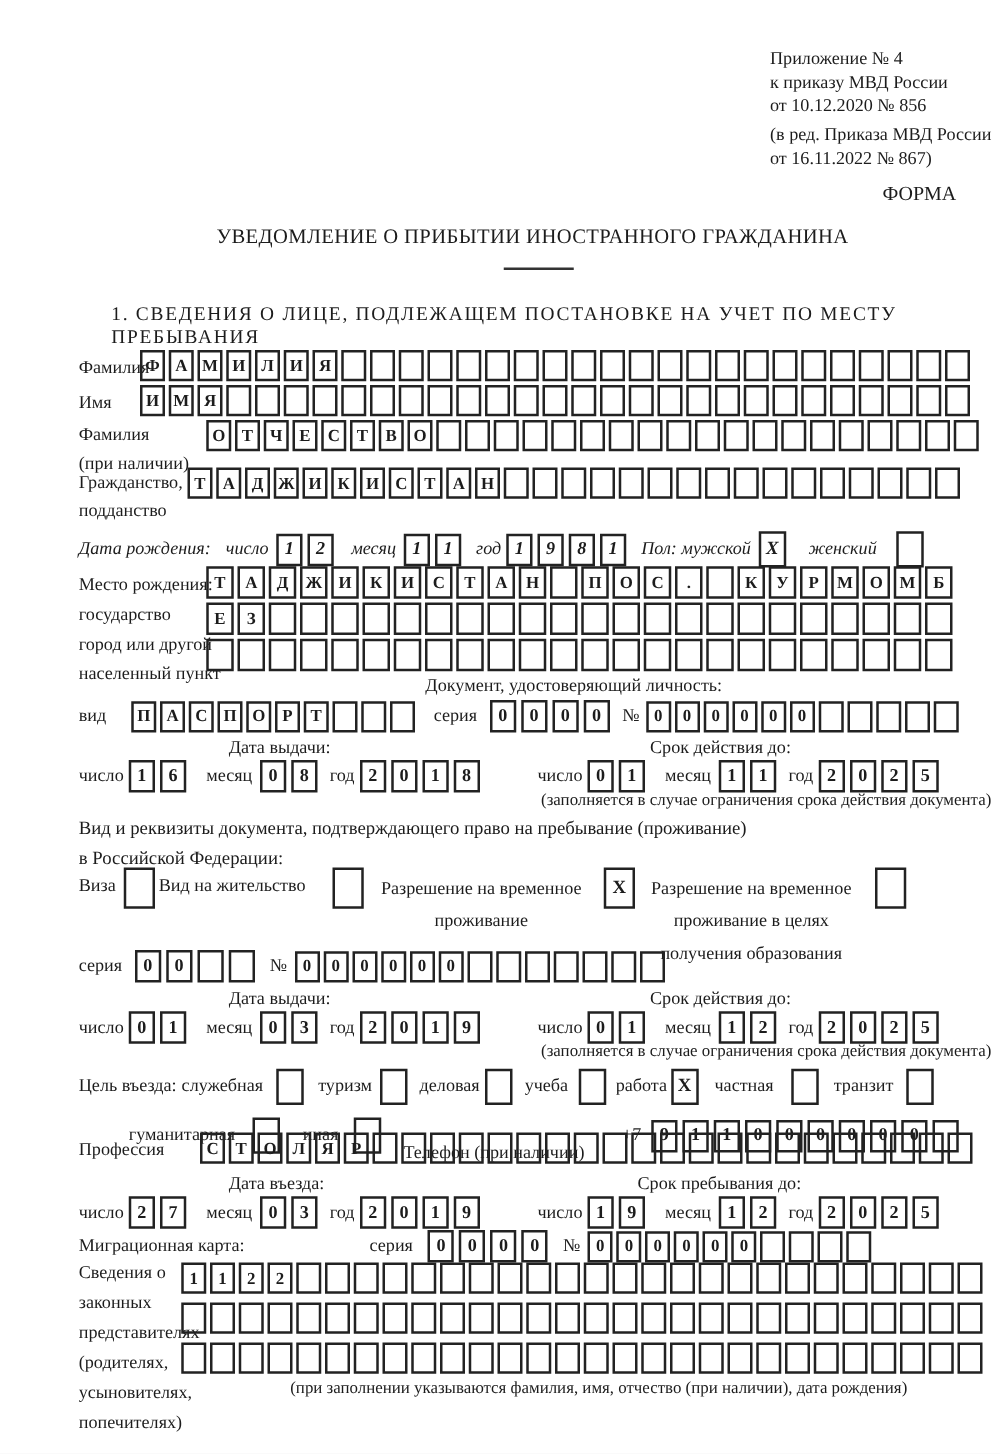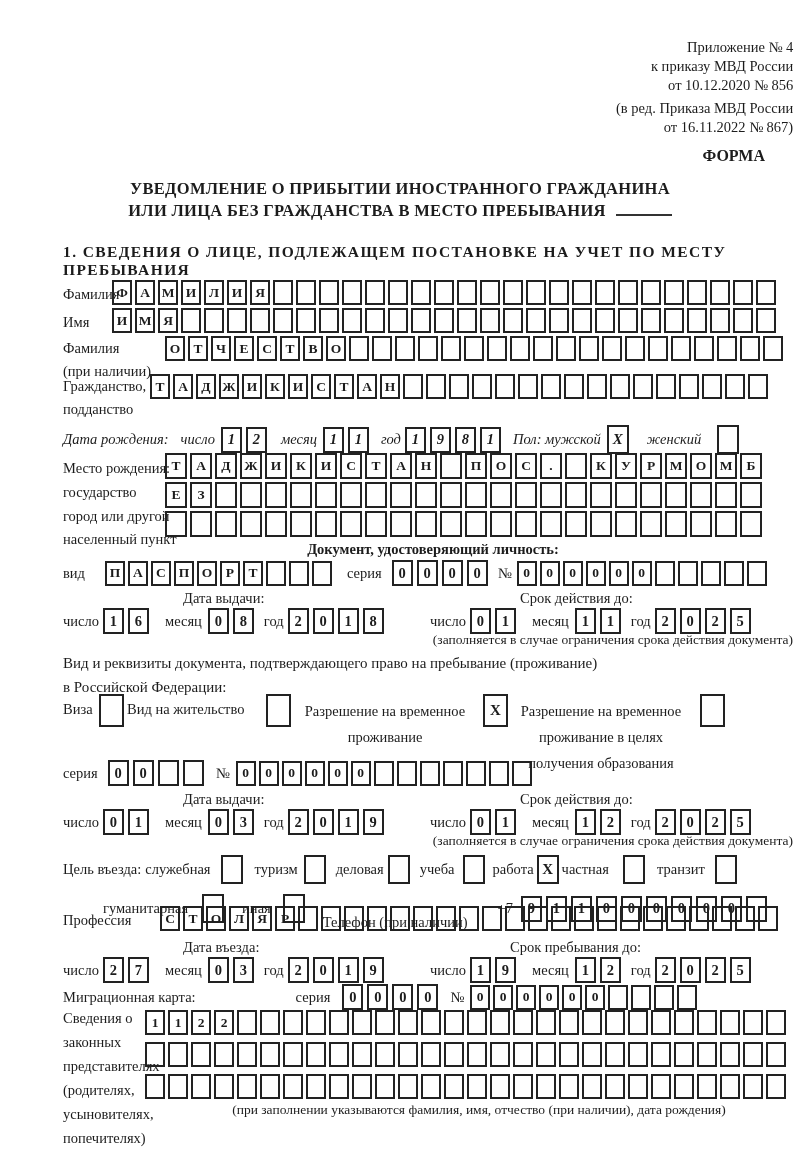--- a/index.html
+++ b/index.html
@@ -1,53 +1,53 @@
 <!DOCTYPE html>
 <html><head>
 <meta charset="utf-8">
 <style>
   html,body{margin:0;padding:0;background:#f2f2f2;}
   .page{position:relative;width:800px;height:1163px;background:#ffffff;margin:0 auto;
         font-family:"Liberation Serif","DejaVu Serif",serif;color:#1c1c1c;overflow:hidden;}
   .a{position:absolute;}
   .row{position:absolute;display:flex;align-items:center;}
   .lbl{font-size:14.5px;white-space:nowrap;}
-  .b{font-weight:bold;}
+  .b{font-weight:normal;margin-left:26px;}
   .cells{display:flex;align-items:center;}
   .cell{box-sizing:content-box;flex:none;width:16px;height:21px;border:2px solid #222;margin-right:3px;
         display:flex;align-items:center;justify-content:center;font-size:13.5px;font-weight:600;}
   .w .cell{width:18px;height:22px;margin-right:3px;}
   .d .cell{width:17px;height:22px;margin-right:4px;font-size:14.5px;}
   .cb{box-sizing:content-box;flex:none;width:18px;height:25px;border:2px solid #222;
       display:flex;align-items:center;justify-content:center;font-size:15px;font-weight:600;}
   .cb.big{width:21px;height:29px;}
   .note{font-size:13.5px;white-space:nowrap;}
   .center{text-align:center;}
   .blank-line{display:inline-block;width:56px;border-bottom:2px solid #333;height:13px;margin-left:10px;}
   .hdr{font-size:14.5px;line-height:19px;}
   .optblock{text-align:center;font-size:14.5px;line-height:26px;}
 </style>
 </head>
 <body>
 
 <div class="page">
 
-  <div class="a hdr" style="left:616px;top:38px;text-align:right;">
+  <div class="a hdr" style="left:616px;top:38px;">
     <div>Приложение № 4</div>
     <div>к приказу МВД России</div>
     <div>от 10.12.2020 № 856</div>
     <div style="height:4px;"></div>
     <div>(в ред. Приказа МВД России</div>
     <div>от 16.11.2022 № 867)</div>
   </div>
   <div class="a b" style="left:0;right:35px;top:147px;text-align:right;font-size:16px;">ФОРМА</div>
 
   <div class="a b center" style="left:0;width:800px;top:179px;font-size:16.5px;letter-spacing:0.3px;">УВЕДОМЛЕНИЕ О ПРИБЫТИИ ИНОСТРАННОГО ГРАЖДАНИНА</div>
   <div class="a b center" style="left:0;width:800px;top:201px;font-size:16.5px;letter-spacing:0.3px;">
-    <span>ИЛИ ЛИЦА БЕЗ ГРАЖДАНСТВА В МЕСТО ПРЕБЫВАНИЯ</span><span class="blank-line"></span>
+    <span class="blank-line"></span>
   </div>
 
   <div class="a b" style="left:63px;top:243px;font-size:15.5px;letter-spacing:1.4px;">1. СВЕДЕНИЯ О ЛИЦЕ, ПОДЛЕЖАЩЕМ ПОСТАНОВКЕ НА УЧЕТ ПО МЕСТУ ПРЕБЫВАНИЯ</div>
 
   <div class="a lbl" style="left:63px;top:286px;">Фамилия</div>
   <div class="row cells" style="left:112px;top:280px;">
       <span class="cell">Ф</span>
       <span class="cell">А</span>
       <span class="cell">М</span>
       <span class="cell">И</span>
@@ -461,21 +461,21 @@
     <span class="lbl" style="margin-left:4px;">служебная</span>
     <span class="cb" style="margin-left:10px;"></span>
     <span class="lbl" style="margin-left:12px;">туризм</span>
     <span class="cb" style="margin-left:6px;"></span>
     <span class="lbl" style="margin-left:10px;">деловая</span>
     <span class="cb" style="margin-left:4px;"></span>
     <span class="lbl" style="margin-left:10px;">учеба</span>
     <span class="cb" style="margin-left:8px;"></span>
     <span class="lbl" style="margin-left:8px;">работа</span>
     <span class="cb" style="margin-left:3px;">X</span>
-    <span class="lbl" style="margin-left:3px;">частная</span>
+    <span class="lbl" style="margin-left:13px;">частная</span>
     <span class="cb" style="margin-left:14px;"></span>
     <span class="lbl" style="margin-left:12px;">транзит</span>
     <span class="cb" style="margin-left:10px;"></span>
   </div>
 
   <div class="row" style="left:103px;top:886px;">
     <span class="lbl">гуманитарная</span>
     <span class="cb" style="margin-left:14px;"></span>
     <span class="lbl" style="margin-left:18px;">иная</span>
     <span class="cb" style="margin-left:12px;"></span>

